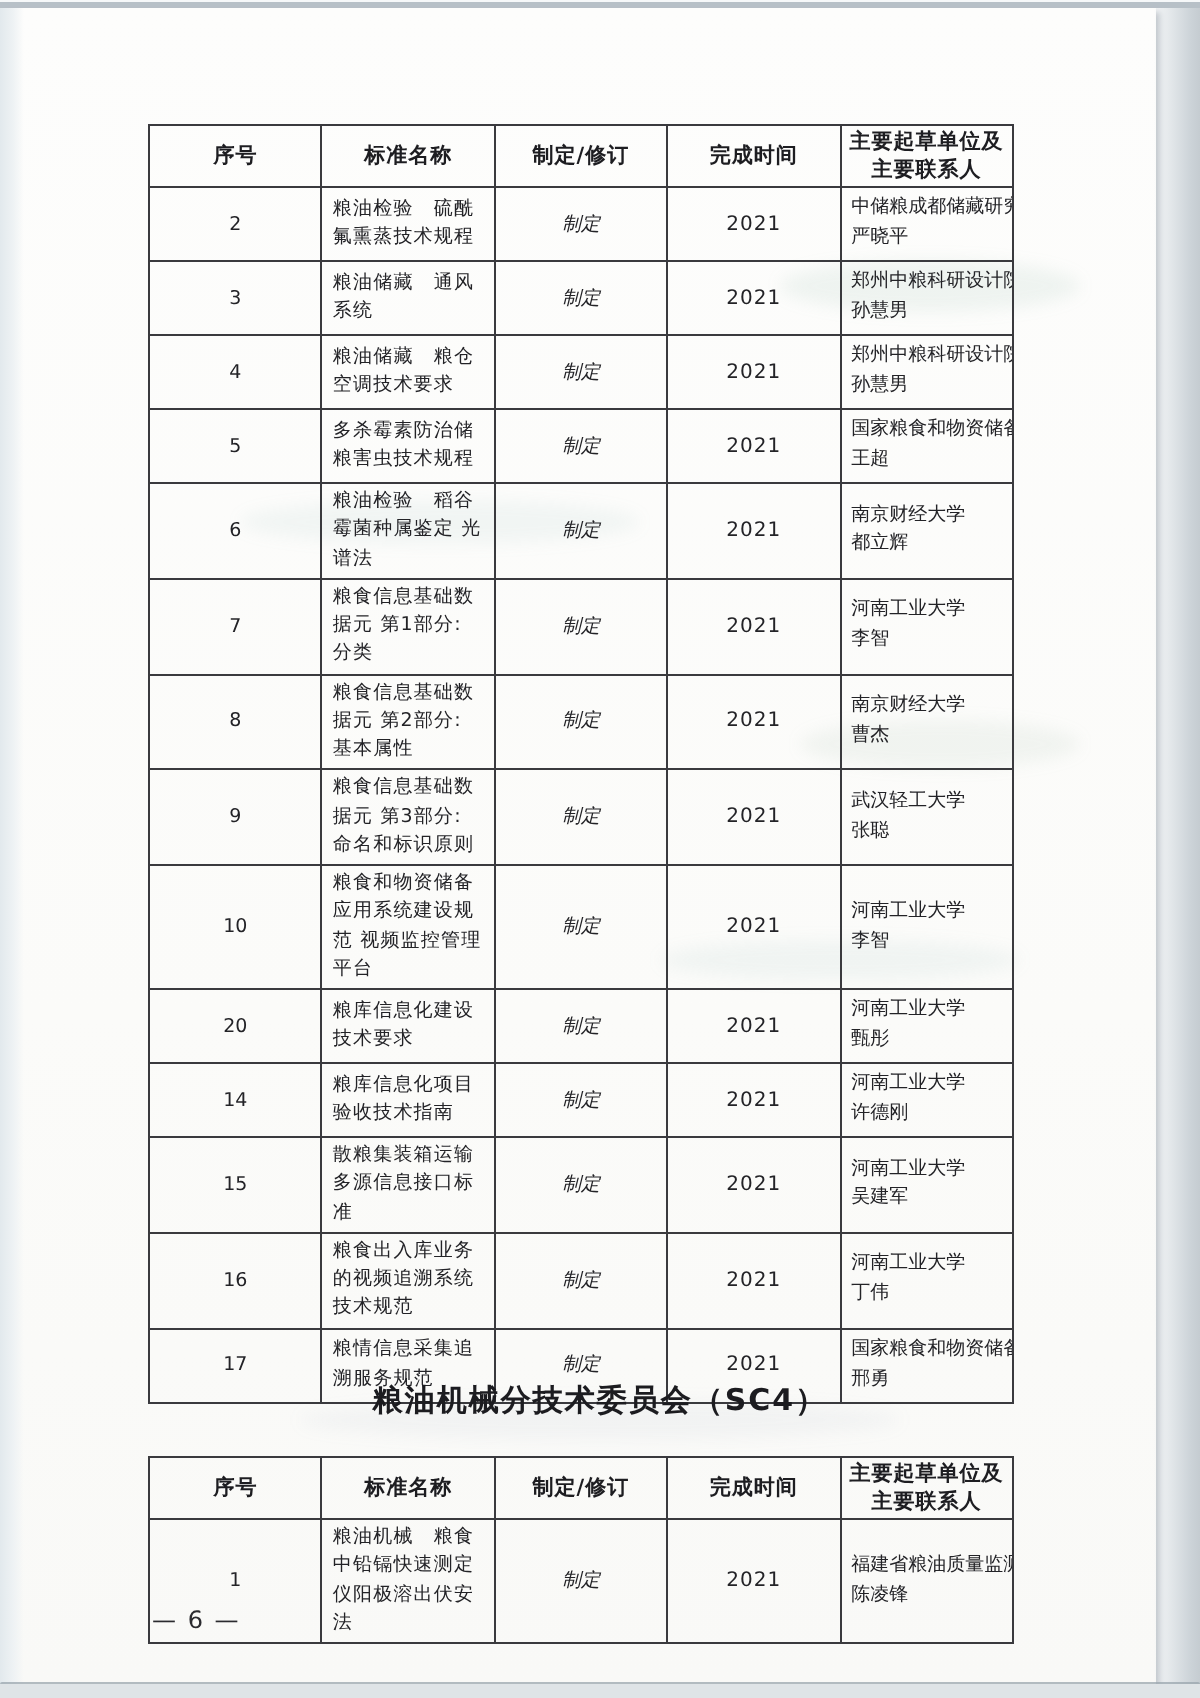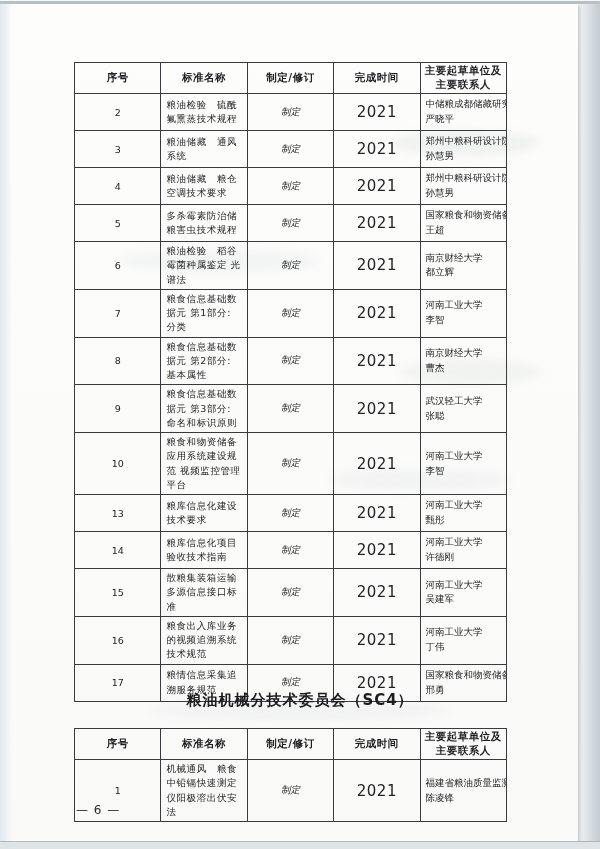--- a/index.html
+++ b/index.html
@@ -46,21 +46,21 @@
   }
   .doc-table th{
     font-size:10.5px;font-weight:bold;text-align:center;
     height:26px;padding:1px 2px;color:#1d1d21;letter-spacing:.5px;
   }
   #table-1 tbody tr{height:37px;}
   #table-2 tbody tr{height:44px;}
   td.c-no{width:32px;text-align:center;font-size:9.5px;}
   td.c-name{width:168px;text-align:left;font-size:9.5px;padding:2px 5px;letter-spacing:.6px;line-height:1.5;}
   td.c-mode{width:55px;text-align:center;font-size:9.5px;font-style:italic;}
-  td.c-year{width:48px;text-align:center;font-size:15px;letter-spacing:.5px;}
+  td.c-year{width:48px;text-align:center;font-size:10px;letter-spacing:.5px;}
   td.c-org{width:155px;text-align:left;font-size:9.5px;padding:2px 5px;line-height:1.55;}
   td.c-org div{white-space:nowrap;}
 
   .section-heading{
     position:absolute;left:0;top:691px;width:600px;
     text-align:center;font-size:15px;font-weight:bold;color:#1c1c20;
     letter-spacing:1px;
   }
   .page-number{
     position:absolute;left:76px;top:803px;
@@ -173,21 +173,21 @@
         <td class="c-no">10</td>
         <td class="c-name">粮食和物资储备应用系统建设规范 视频监控管理平台</td>
         <td class="c-mode">制定</td>
         <td class="c-year">2021</td>
         <td class="c-org">
           <div>河南工业大学</div>
           <div>李智</div>
         </td>
       </tr>
       <tr>
-        <td class="c-no">13</td>
+        <td class="c-no">20</td>
         <td class="c-name">粮库信息化建设技术要求</td>
         <td class="c-mode">制定</td>
         <td class="c-year">2021</td>
         <td class="c-org">
           <div>河南工业大学</div>
           <div>甄彤</div>
         </td>
       </tr>
       <tr>
         <td class="c-no">14</td>
@@ -240,21 +240,21 @@
         <th>序号</th>
         <th>标准名称</th>
         <th>制定/修订</th>
         <th>完成时间</th>
         <th>主要起草单位及主要联系人</th>
       </tr>
     </thead>
     <tbody>
       <tr>
         <td class="c-no">1</td>
-        <td class="c-name">机械通风　粮食中铅镉快速测定仪阳极溶出伏安法</td>
+        <td class="c-name">粮油机械　粮食中铅镉快速测定仪阳极溶出伏安法</td>
         <td class="c-mode">制定</td>
         <td class="c-year">2021</td>
         <td class="c-org">
           <div>福建省粮油质量监测所</div>
           <div>陈凌锋</div>
         </td>
       </tr>
     </tbody>
   </table>
 

